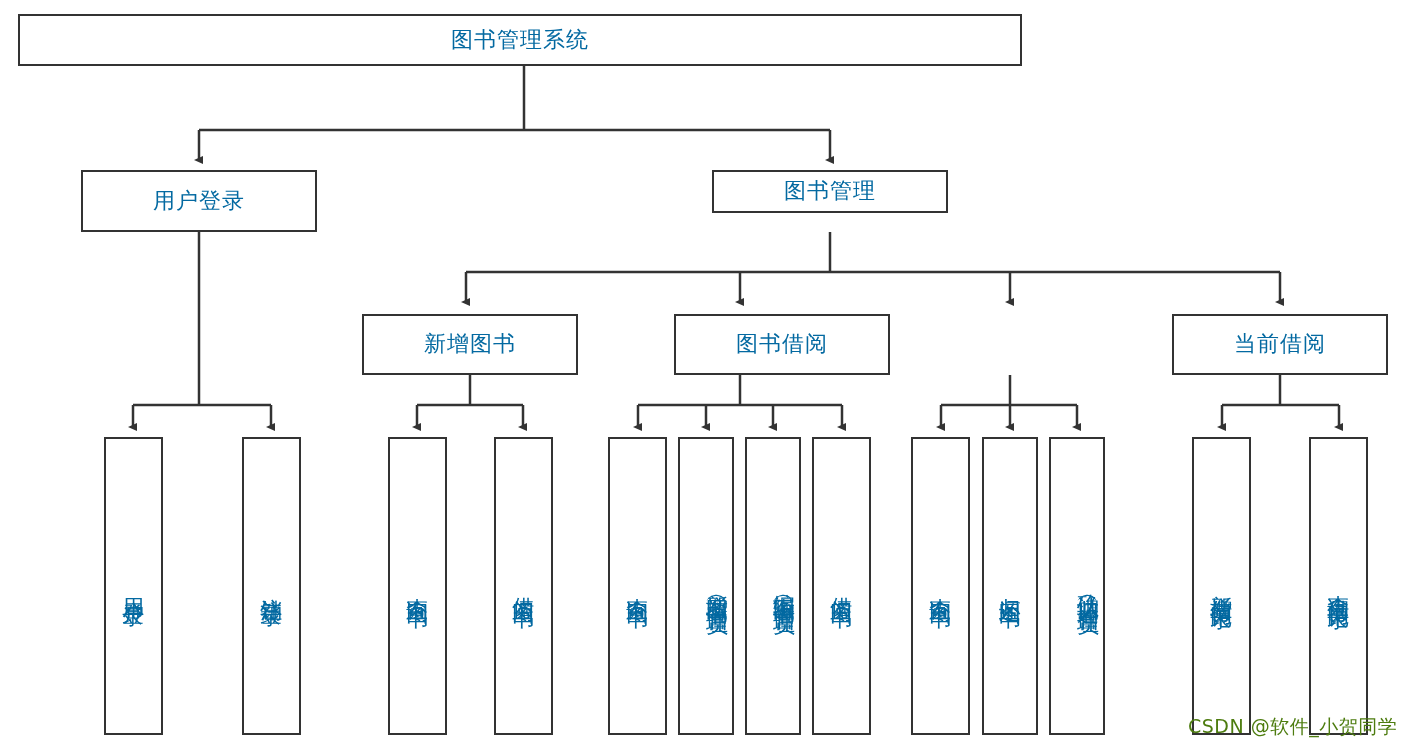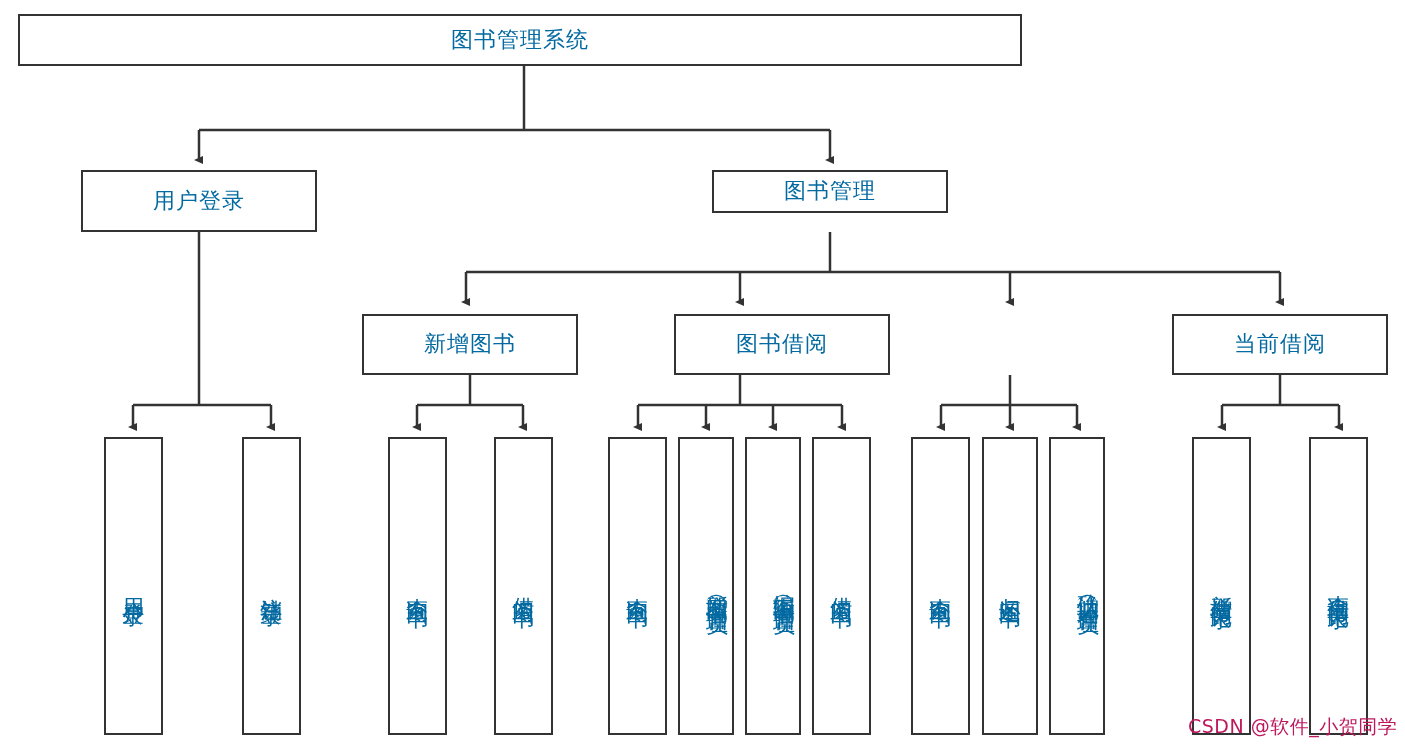--- a/index.html
+++ b/index.html
@@ -53,21 +53,21 @@
     top: 0;
     width: 1405px;
     height: 747px;
     pointer-events: none;
   }
   .watermark {
     position: absolute;
     left: 1188px;
     top: 714px;
     font-size: 19px;
-    color: #be185d;
+    color: #4d7c0f;
     white-space: nowrap;
     letter-spacing: 0.5px;
   }
 </style>
 </head>
 <body>
 
 <div id="canvas">
 
   <svg id="edges" viewBox="0 0 1405 747" xmlns="http://www.w3.org/2000/svg">

